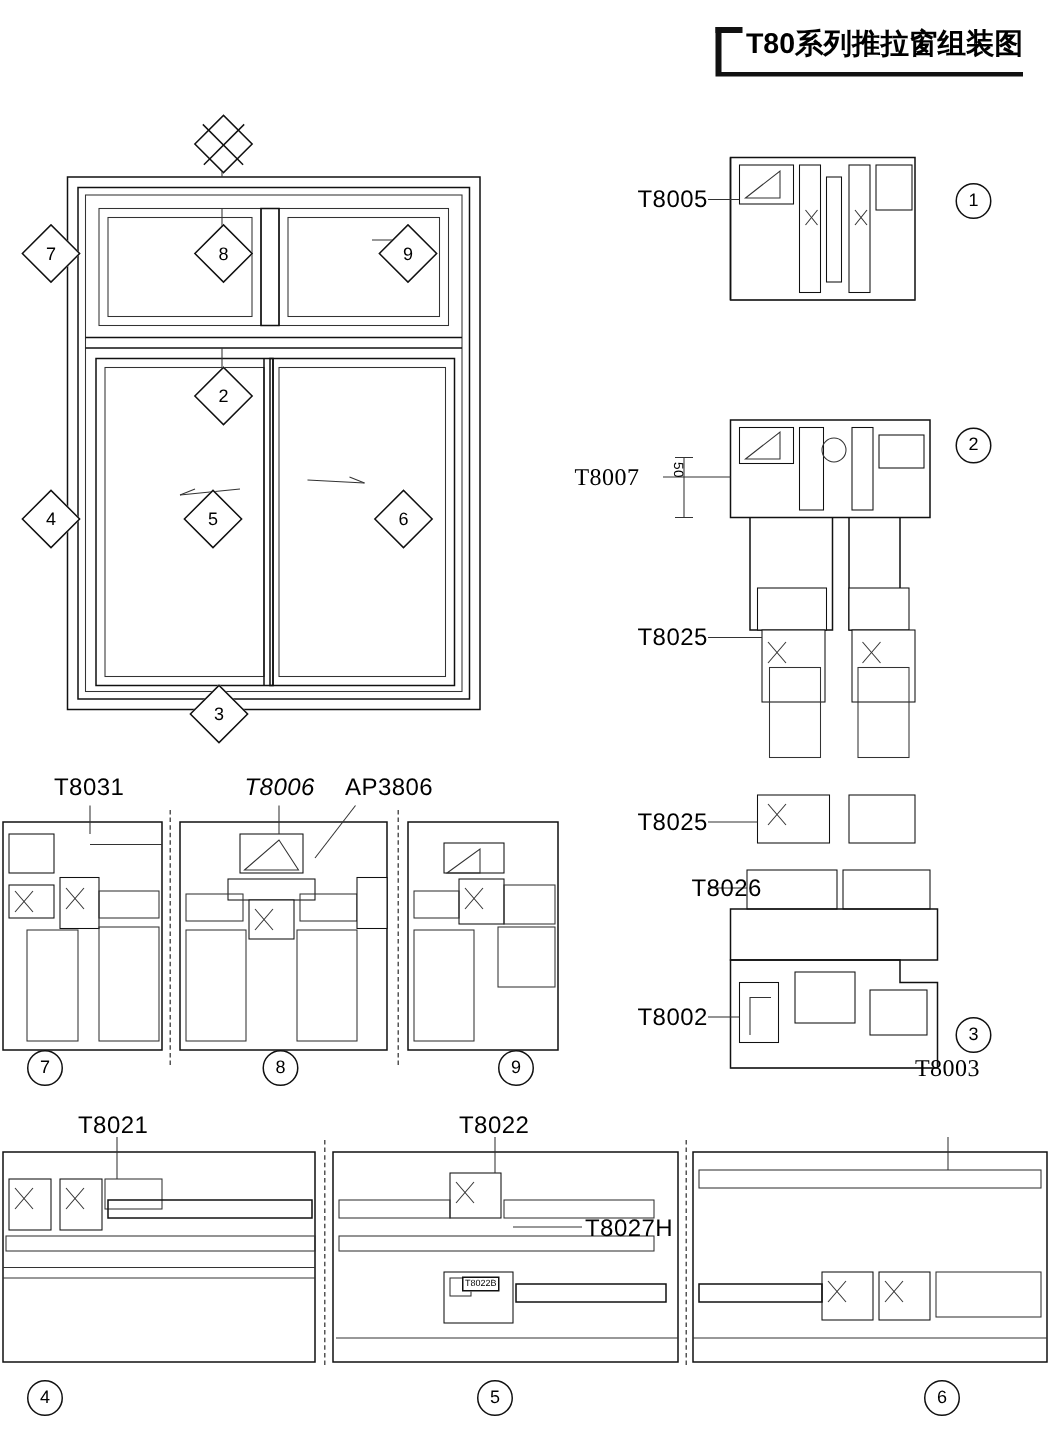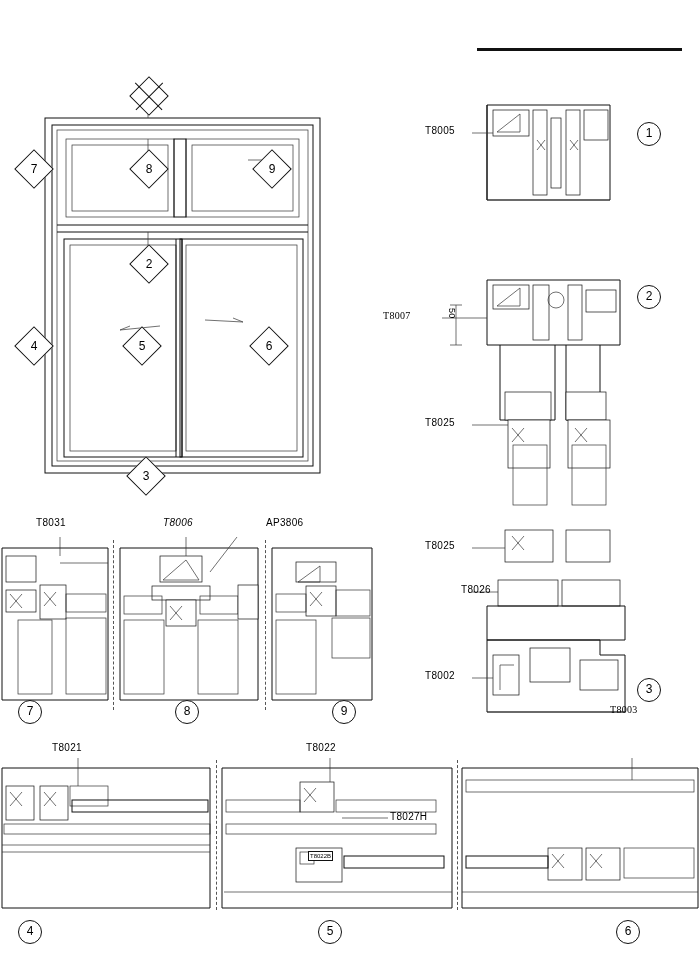--- a/index.html
+++ b/index.html
@@ -47,21 +47,21 @@
     position: absolute;
     right: 18px;
     top: 48px;
     width: 205px;
     height: 3px;
     background: #111;
   }
   
   .lbl {
     position: absolute;
-    font-size: 10px;
+    font-size: 16px;
     white-space: nowrap;
     letter-spacing: .3px;
   }
   .lbl.vert {
     writing-mode: vertical-rl;
     text-orientation: mixed;
     font-size: 9px;
   }
   
   .diamond {
@@ -122,20 +122,24 @@
     line-height: 8px;
     background: #fff;
     letter-spacing: 0;
   }
 </style>
 </head>
 <body>
 
 <div class="page">
 
+  <div class="title-wrap">
+    <div class="title-bracket"></div>
+    <div class="title-text">T80系列推拉窗组装图</div>
+  </div>
   <div class="title-underline"></div>
 
   <svg width="700" height="965">
 
     <rect class="stk" x="45" y="118" width="275" height="355"></rect>
     <rect class="stk" x="52" y="125" width="261" height="341"></rect>
     <rect class="stk-thin" x="57" y="130" width="251" height="331"></rect>
 
     <line class="stk" x1="57" y1="225" x2="308" y2="225"></line>
     <line class="stk" x1="57" y1="232" x2="308" y2="232"></line>
@@ -316,21 +320,21 @@
     <line class="stk-thin" x1="60" y1="537" x2="60" y2="556"></line>
     <line class="stk-thin" x1="186" y1="537" x2="186" y2="556"></line>
     <line class="stk-thin" x1="237" y1="537" x2="210" y2="572"></line>
   </svg>
 
   <div class="dash v" style="left:113px; top:540px; height:170px;"></div>
   <div class="dash v" style="left:265px; top:540px; height:170px;"></div>
 
   <div class="lbl" style="left:36px; top:517px;">T8031</div>
   <div class="lbl" style="left:163px; top:517px;font-style:italic;">T8006</div>
-  <div class="lbl" style="left:230px; top:517px;margin-left:36px;">AP3806</div>
+  <div class="lbl" style="left:230px; top:517px;">AP3806</div>
 
   <div class="circ" style="left:18px; top:700px;">7</div>
   <div class="circ" style="left:175px; top:700px;">8</div>
   <div class="circ" style="left:332px; top:700px;">9</div>
 
   <svg width="700" height="965">
 
     <path class="stk" d="M2,768 L210,768 L210,908 L2,908 Z"></path>
     <rect class="hatch" x="6" y="786" width="28" height="34"></rect>
     <line class="stk-thin" x1="10" y1="792" x2="22" y2="806"></line>

